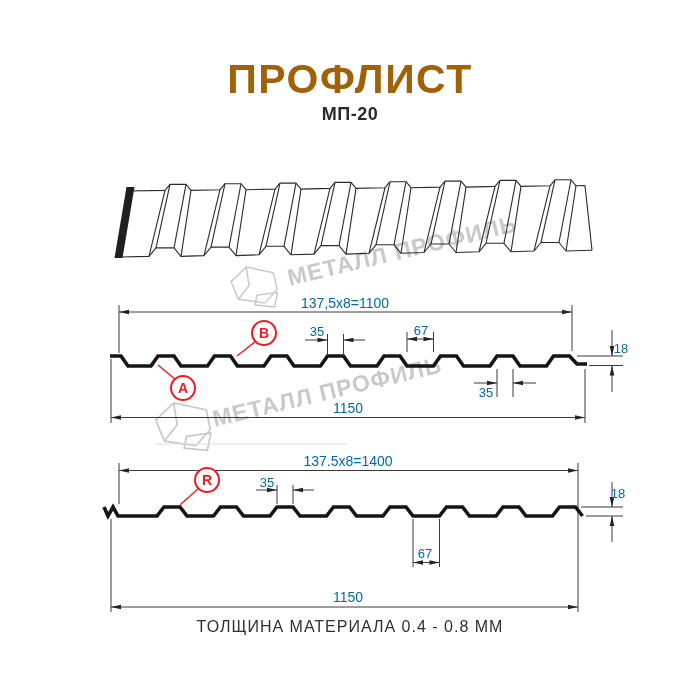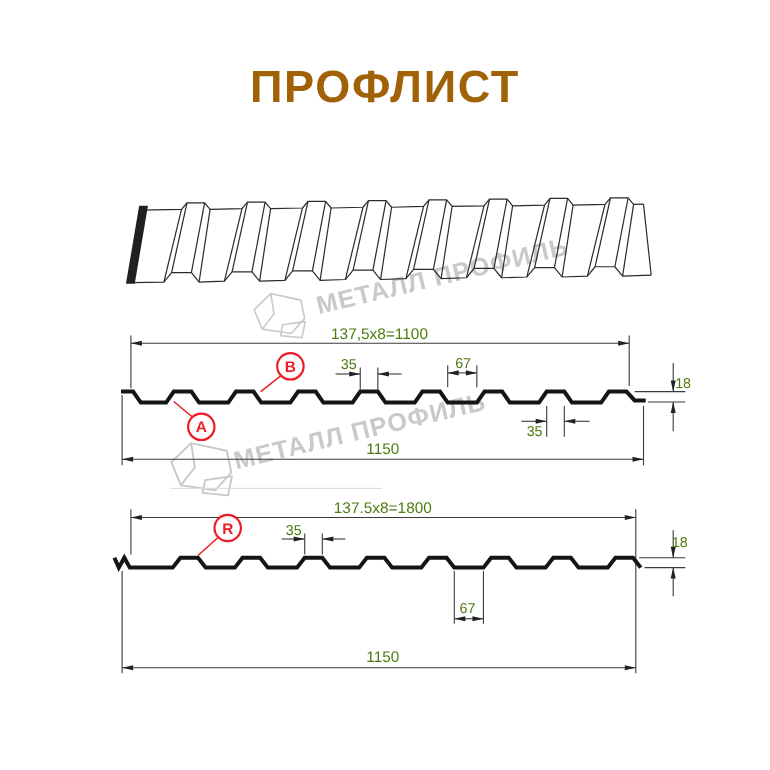--- a/index.html
+++ b/index.html
@@ -9,21 +9,21 @@
          font-size:41px;font-weight:800;letter-spacing:1.5px;color:#a16207;}
   .subtitle{position:absolute;top:104px;left:0;right:0;text-align:center;
             font-size:18px;font-weight:600;letter-spacing:.5px;color:#2a2a2a;}
   .footer{position:absolute;top:618px;left:0;right:0;text-align:center;
           font-size:16px;font-weight:500;letter-spacing:1px;color:#303030;}
   .layer{position:absolute;left:0;top:0;width:700px;height:700px;}
   .wm-text{position:absolute;white-space:nowrap;font-size:23px;font-weight:bold;
            letter-spacing:1px;color:#c9c9c9;transform:rotate(-13.5deg);
            transform-origin:left center;}
   .wm-logo{position:absolute;}
-  .dt{position:absolute;transform:translate(-50%,-50%);font-size:13px;color:#4d7c0f;
+  .dt{position:absolute;transform:translate(-50%,-50%);font-size:13px;color:#0369a1;
       white-space:nowrap;}
   .dt.big{font-size:14px;}
   .lbl{position:absolute;width:22px;height:22px;border:2px solid #ed1c24;border-radius:50%;
        background:#fff;color:#ed1c24;font-weight:bold;font-size:14px;line-height:22px;
        text-align:center;}
   svg{display:block;}
   .z1{z-index:1}.z2{z-index:2}.z3{z-index:3}
 </style>
 </head>
 <body>
@@ -191,31 +191,33 @@
            L446.5,507 L462.5,507 L469.5,516 L496,516 L503,507 L519,507 L526,516 L552.5,516
            L559.5,507 L575.5,507 L582.5,516"></path>
       <g stroke="#ed1c24" stroke-width="1.4">
         <line x1="199" y1="488" x2="180" y2="505"></line>
       </g>
     </g>
   </svg>
 
   <div class="layer z3">
     <div class="title">ПРОФЛИСТ</div>
+    <div class="subtitle">МП-20</div>
 
     <div class="dt big" style="left:345px;top:303px">137,5x8=1100</div>
     <div class="dt" style="left:317px;top:331px">35</div>
     <div class="dt" style="left:421px;top:330px">67</div>
     <div class="dt" style="left:621px;top:348px">18</div>
     <div class="dt" style="left:486px;top:392px">35</div>
     <div class="dt big" style="left:348px;top:408px">1150</div>
     <div class="lbl" style="left:170px;top:375px">A</div>
     <div class="lbl" style="left:251px;top:320px">B</div>
 
-    <div class="dt big" style="left:348px;top:461px">137.5x8=1800</div>
+    <div class="dt big" style="left:348px;top:461px">137.5x8=1400</div>
     <div class="dt" style="left:267px;top:482px">35</div>
     <div class="dt" style="left:425px;top:553px">67</div>
     <div class="dt" style="left:618px;top:493px">18</div>
     <div class="dt big" style="left:348px;top:597px">1150</div>
     <div class="lbl" style="left:194px;top:467px">R</div>
 
+    <div class="footer">ТОЛЩИНА МАТЕРИАЛА 0.4 - 0.8 ММ</div>
   </div>
 </div>
 
 </body></html>

